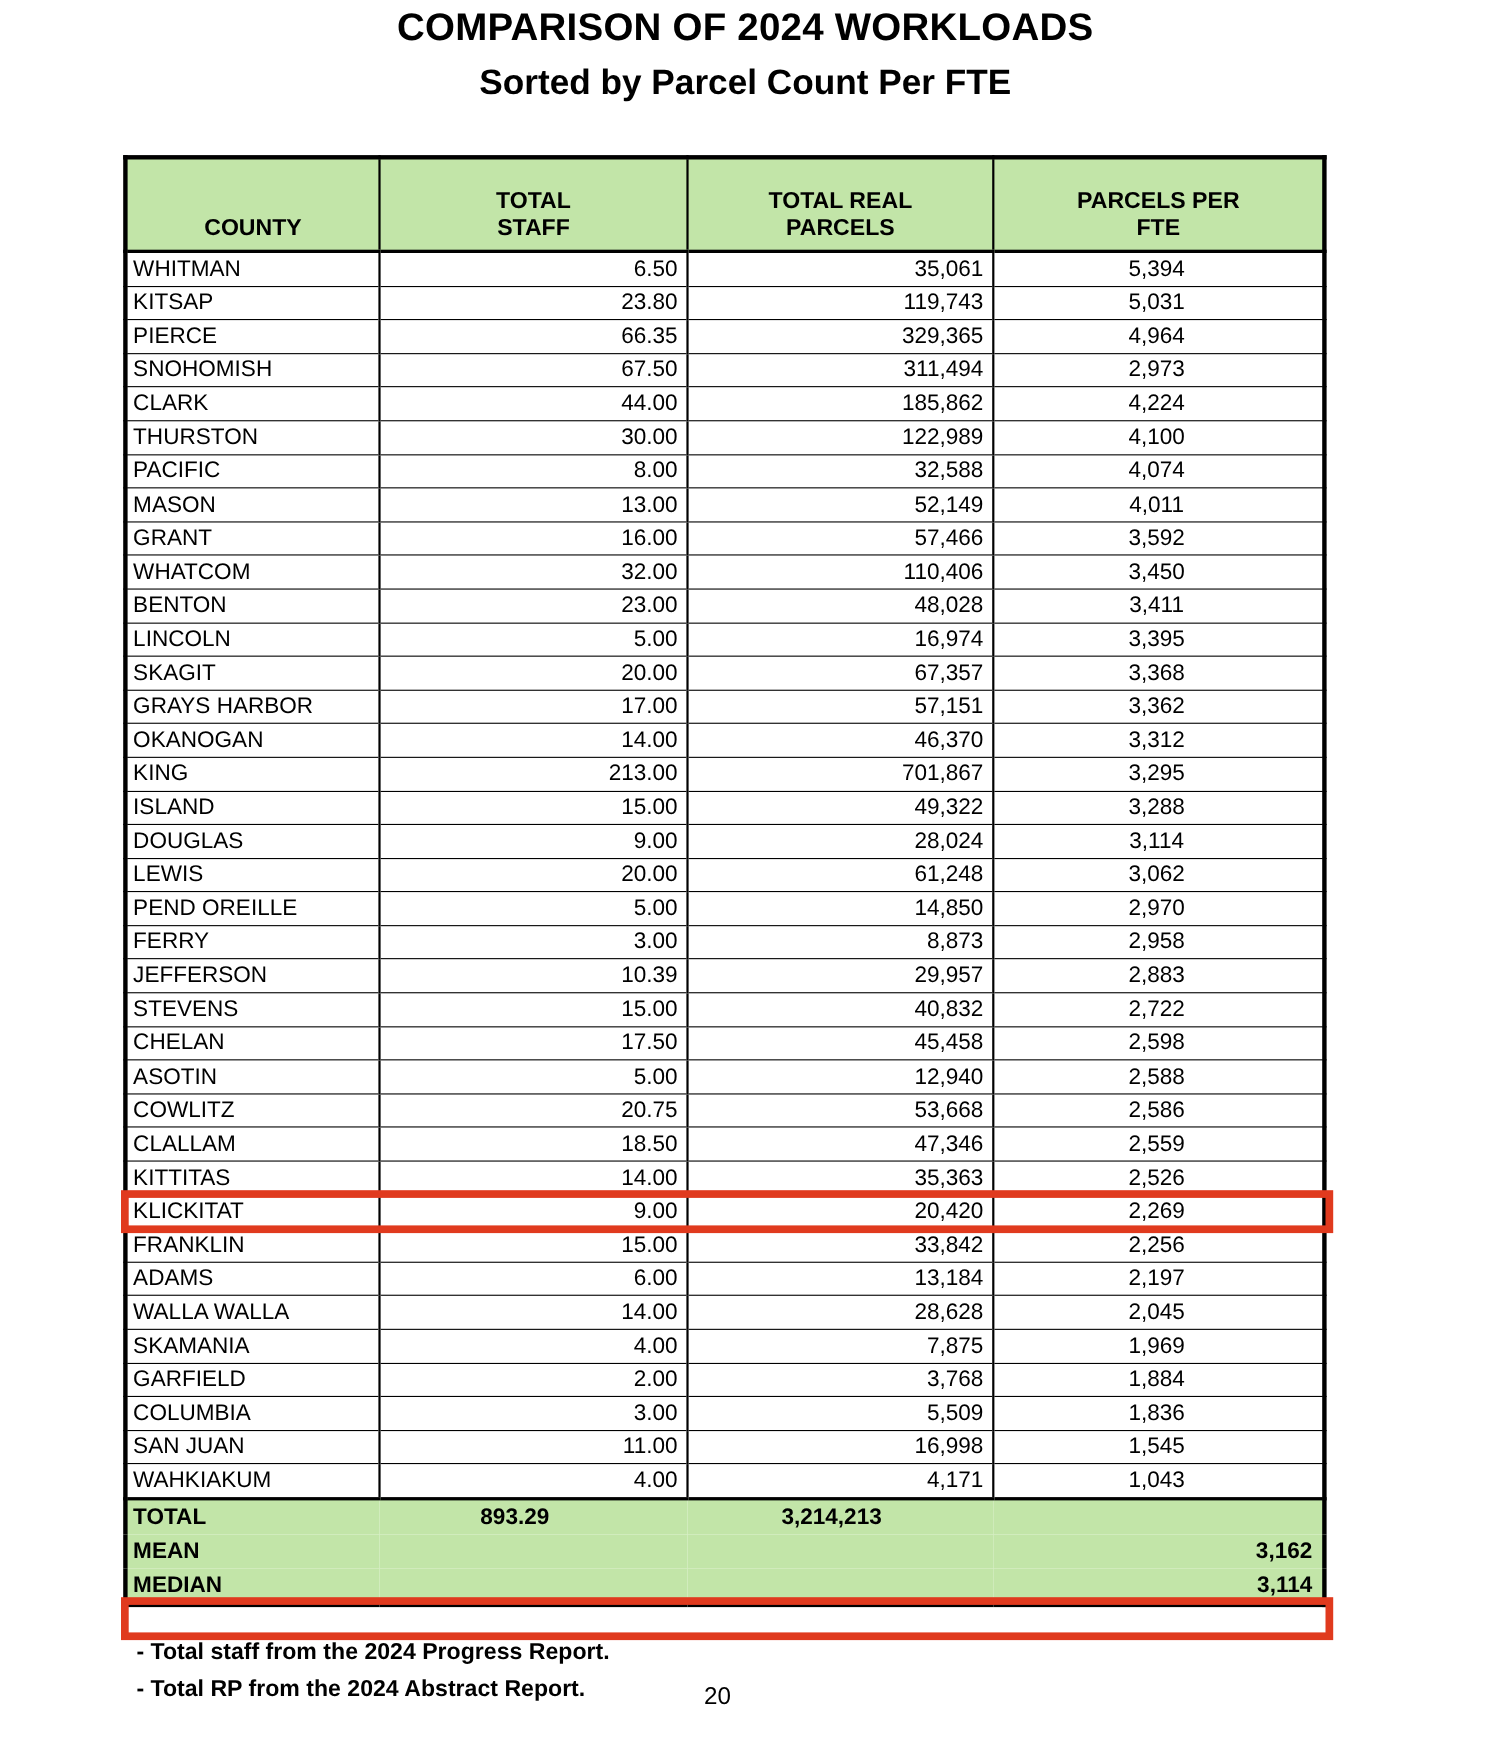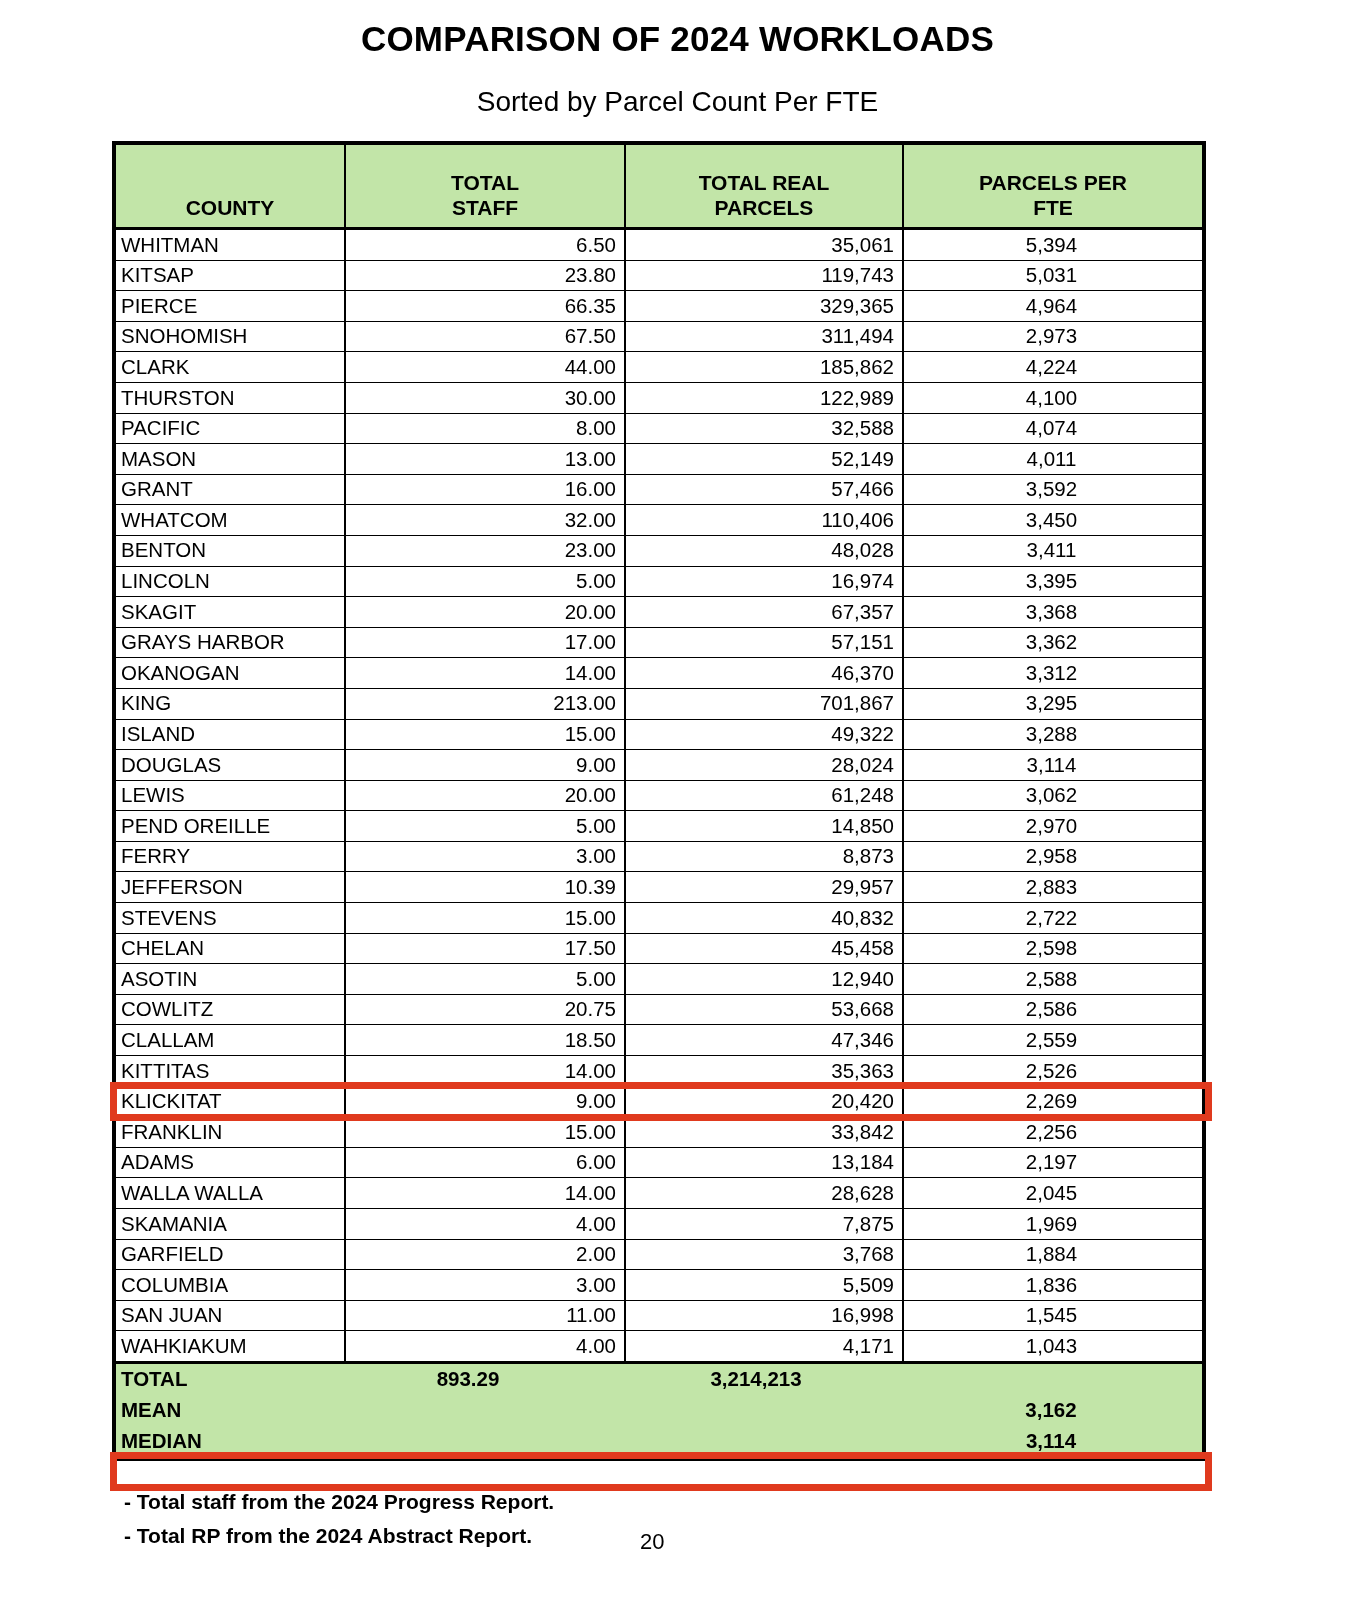--- a/index.html
+++ b/index.html
@@ -13,32 +13,32 @@
     height: 1600px;
     font-family: "Liberation Sans", sans-serif;
     color: #000000;
     position: relative;
     overflow: hidden;
   }
 
   
   .title-block {
     text-align: center;
-    padding-top: 20px;
+    padding-top: 6px;
   }
   .title-main {
     font-size: 35px;
     font-weight: bold;
     letter-spacing: 0.2px;
     line-height: 1.1;
   }
   .title-sub {
-    font-size: 28px;
-    font-weight: normal;
-    margin-top: 28px;
+    font-size: 32px;
+    font-weight: bold;
+    margin-top: 12px;
     line-height: 1.1;
   }
 
   
   .table-wrap {
     position: absolute;
     left: 112px;
     top: 141px;
     width: 1090px;
   }
@@ -110,21 +110,21 @@
     border-left: none;
     border-right: none;
     border-top: none;
     border-bottom: none;
     height: 31px;
   }
   tbody tr.summary-total td { border-top: 3px solid #000; }
   tbody tr.summary td.c1 { text-align: left; padding-left: 5px; }
   tbody tr.summary td.c2 { text-align: center; padding-right: 40px; }
   tbody tr.summary td.c3 { text-align: center; padding-right: 22px; }
-  tbody tr.summary td.c4 { text-align: center; padding-right: 9px; margin-top: 44px; }
+  tbody tr.summary td.c4 { text-align: right; padding-right: 9px; margin-top: 44px; }
 
   
   .red-box {
     position: absolute;
     border: 7px solid #e03a1e;
     box-sizing: border-box;
     pointer-events: none;
   }
   #red-box-clallam {
     left: 110px;

